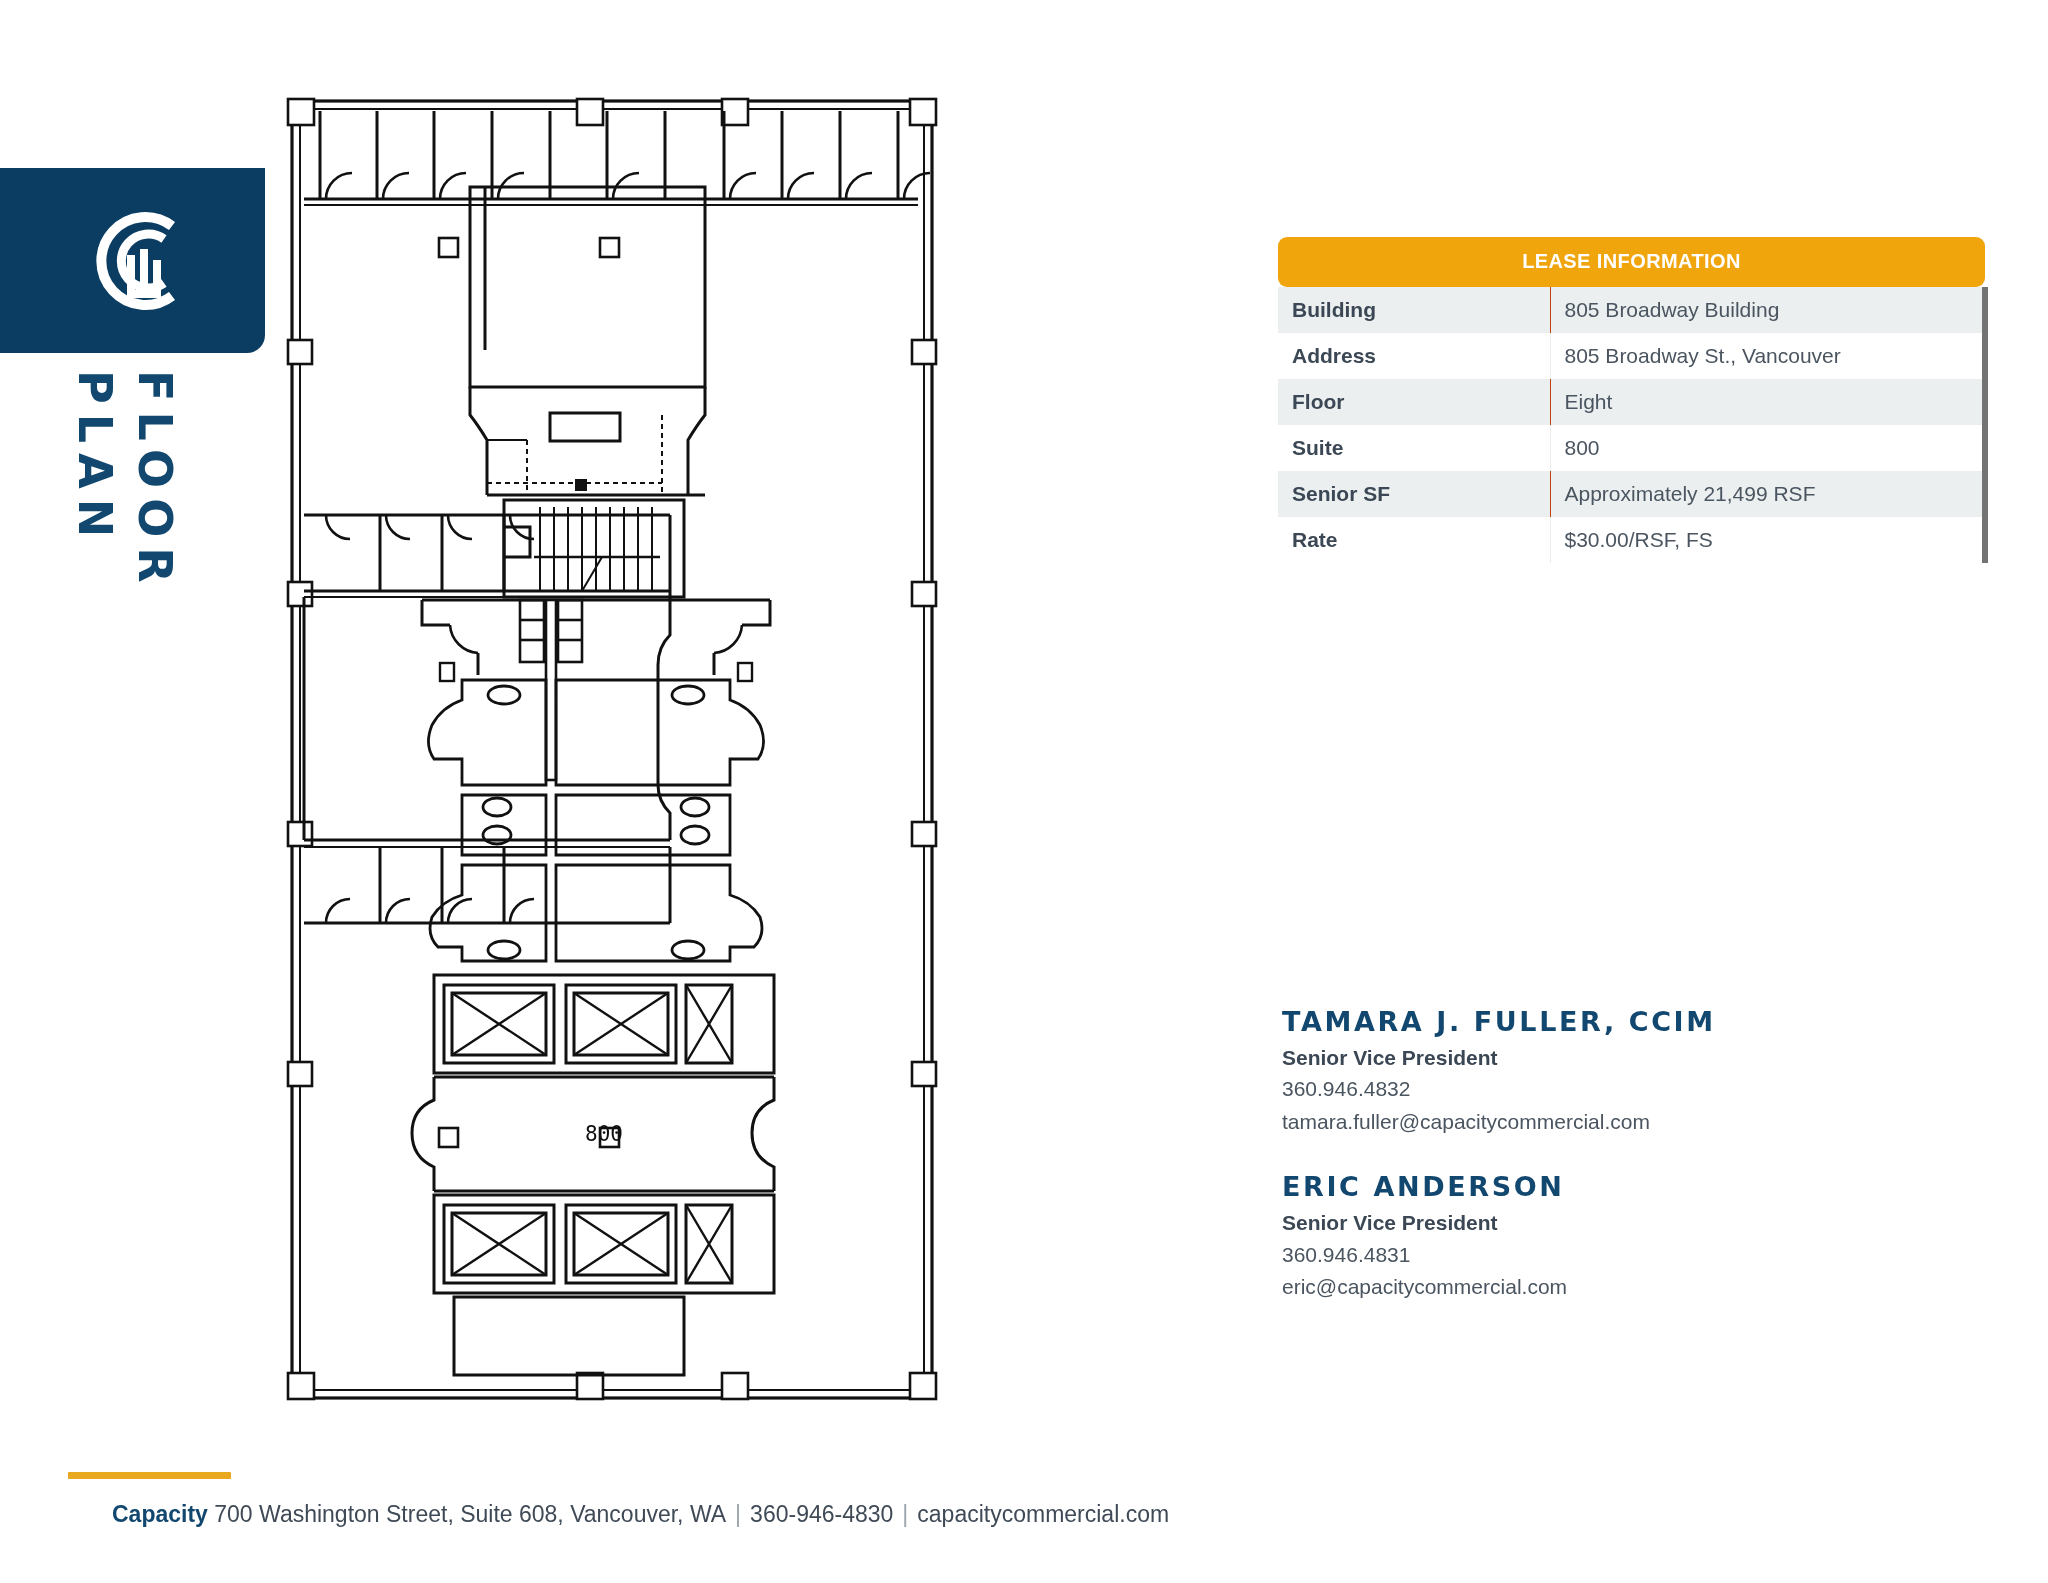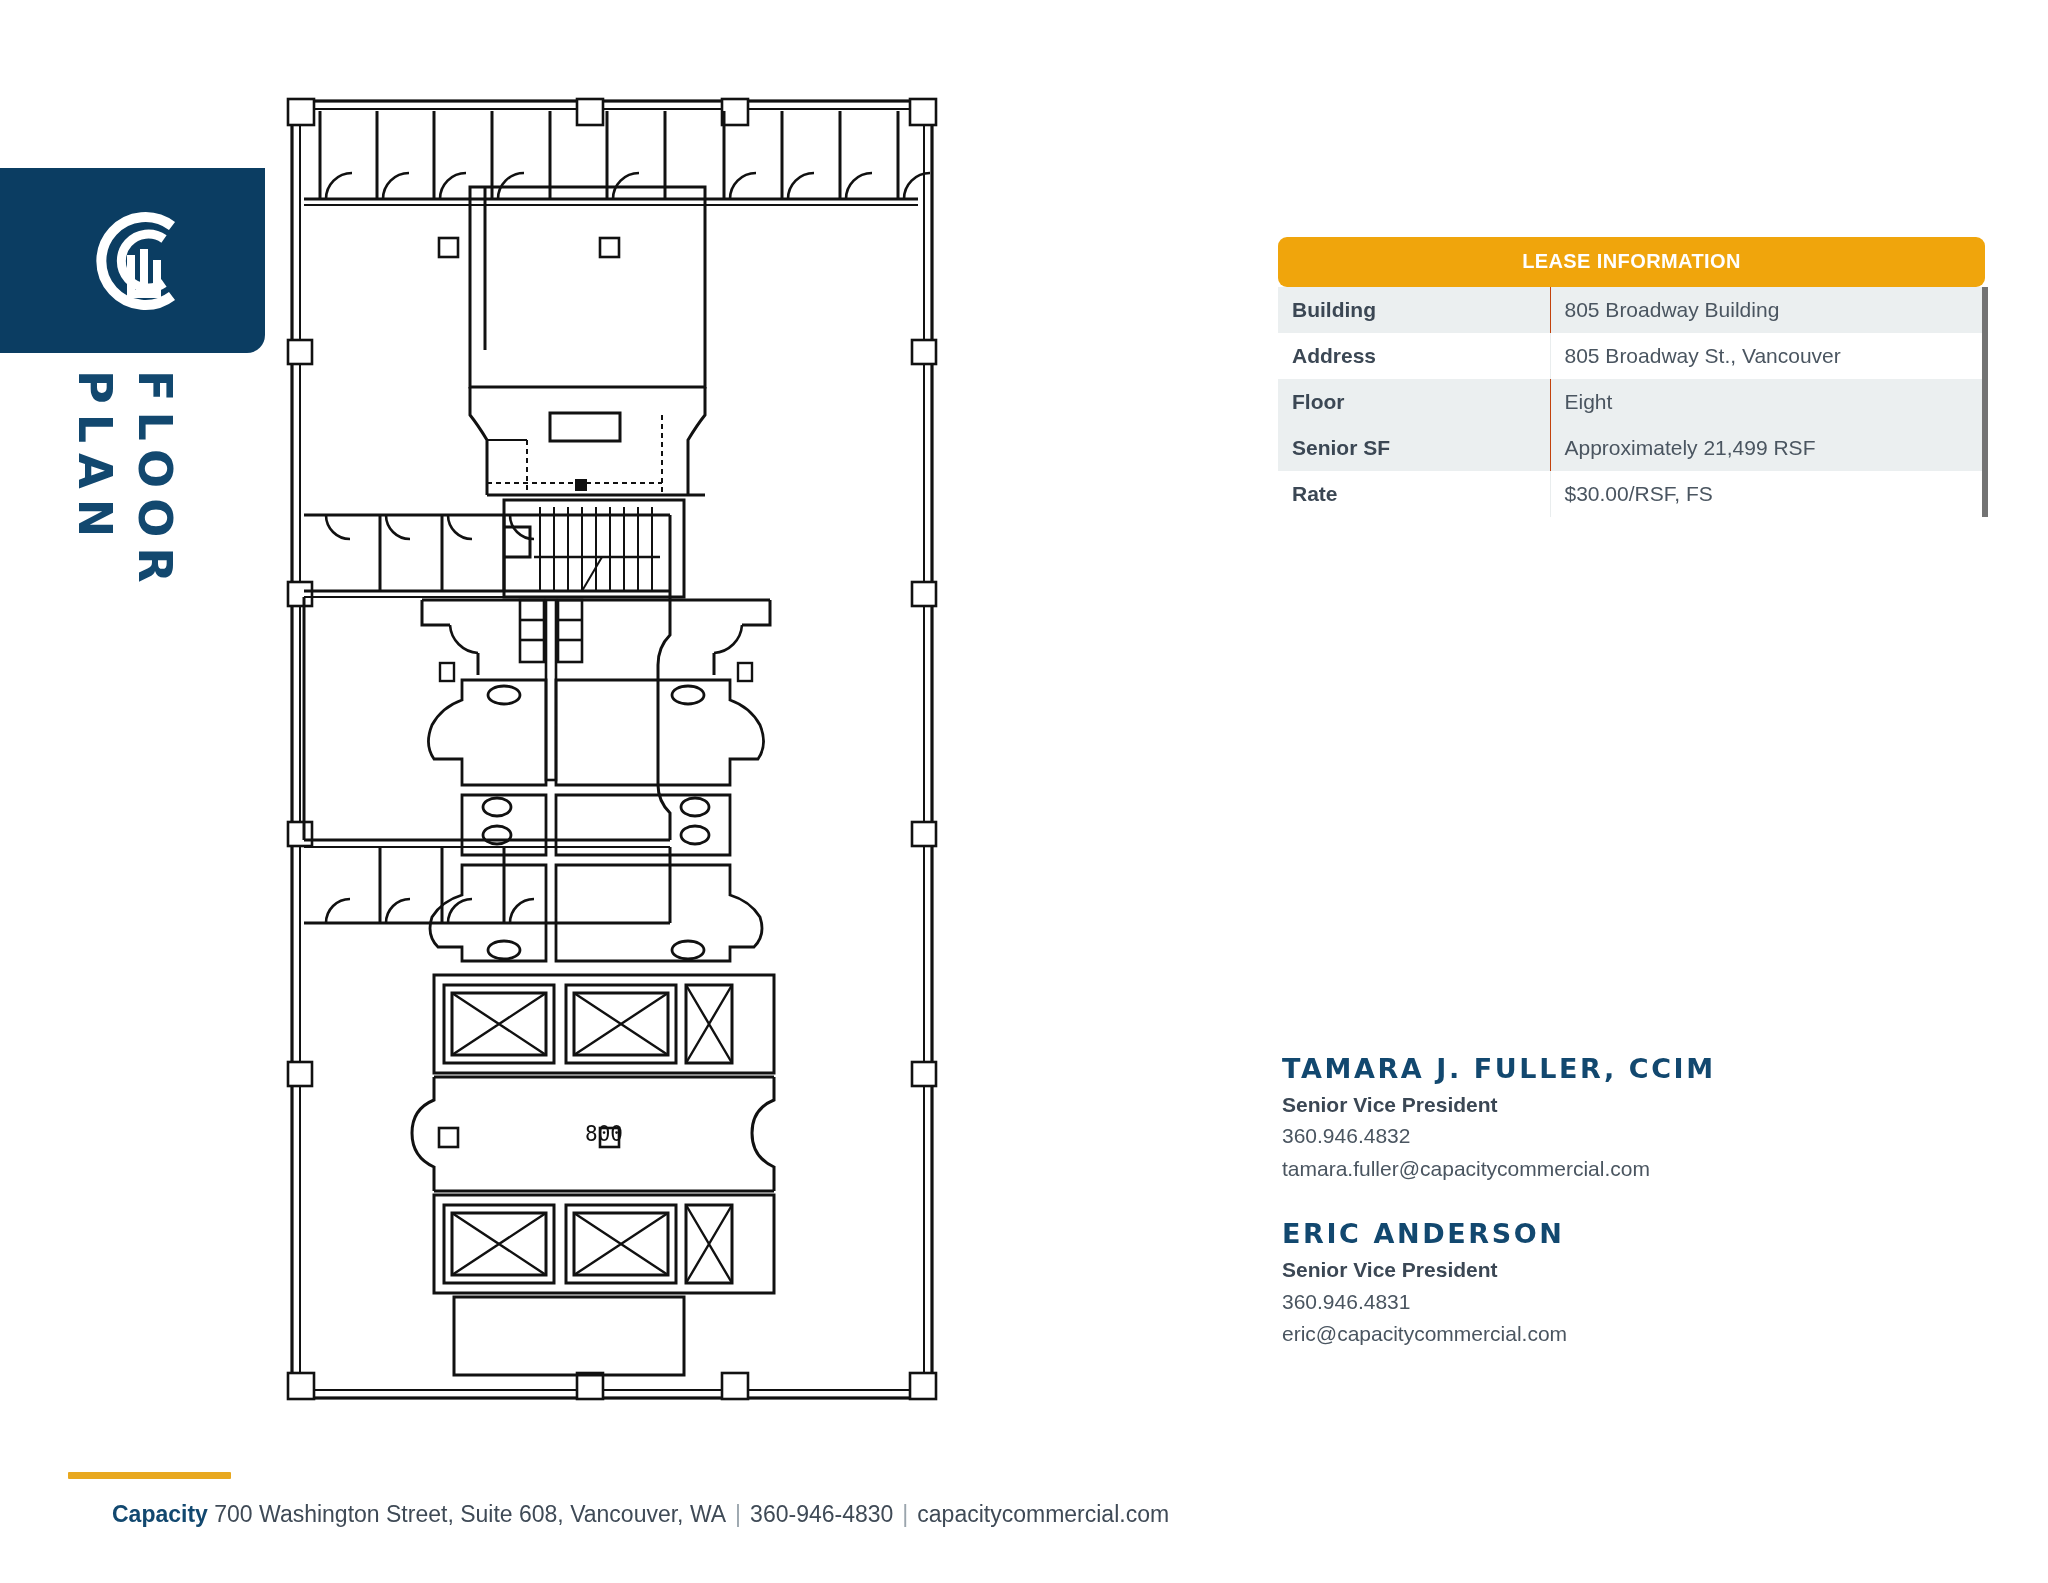--- a/index.html
+++ b/index.html
@@ -100,21 +100,21 @@
     border-right: 1px solid #c2410c;
   }
   .lease-table tr.odd td { background: #ebeff0; }
   .lease-table tr.even td { background: #ffffff; }
   .lease-table tr.even td.k { border-right: 1px solid #e9edee; }
 
   
   .contacts {
     position: absolute;
     left: 1282px;
-    top: 1053px;
+    top: 1006px;
     width: 720px;
   }
   .contact-name {
     color: #12486f;
     font-family: "DejaVu Sans", sans-serif;
     font-weight: 700;
     font-size: 27px;
     letter-spacing: 2.6px;
     line-height: 1.18;
   }
@@ -421,20 +421,24 @@
         <td class="v">805 Broadway Building</td>
       </tr>
       <tr class="even">
         <td class="k">Address</td>
         <td class="v">805 Broadway St., Vancouver</td>
       </tr>
       <tr class="odd">
         <td class="k">Floor</td>
         <td class="v">Eight</td>
       </tr>
+      <tr class="even">
+        <td class="k">Suite</td>
+        <td class="v">800</td>
+      </tr>
       <tr class="odd">
         <td class="k">Senior SF</td>
         <td class="v">Approximately 21,499 RSF</td>
       </tr>
       <tr class="even">
         <td class="k">Rate</td>
         <td class="v">$30.00/RSF, FS</td>
       </tr>
     </tbody>
   </table>

